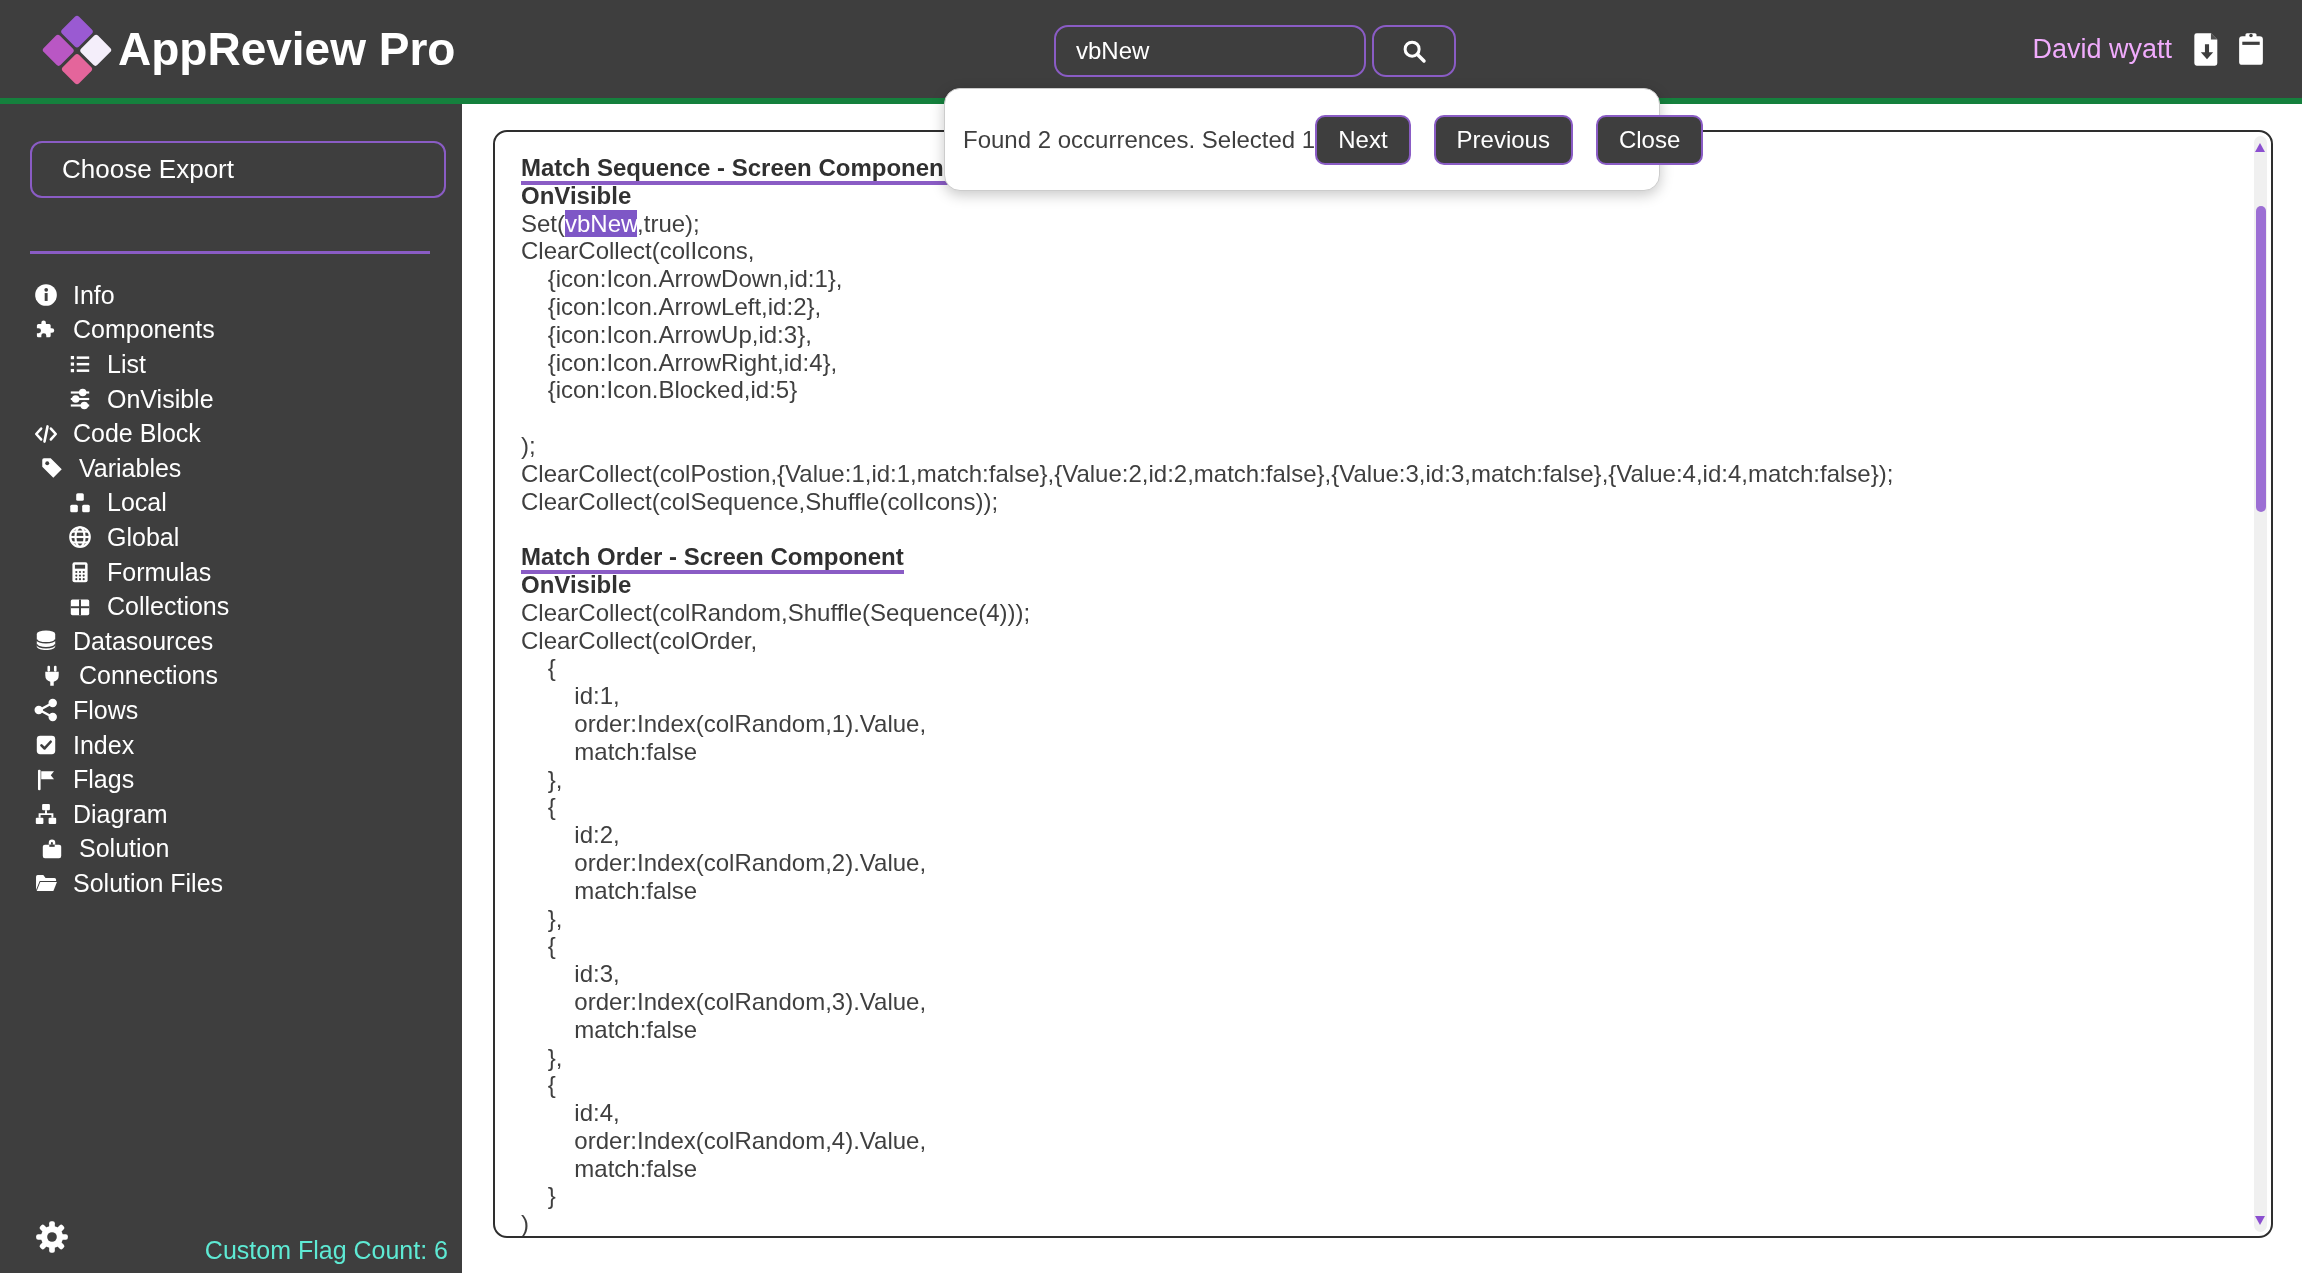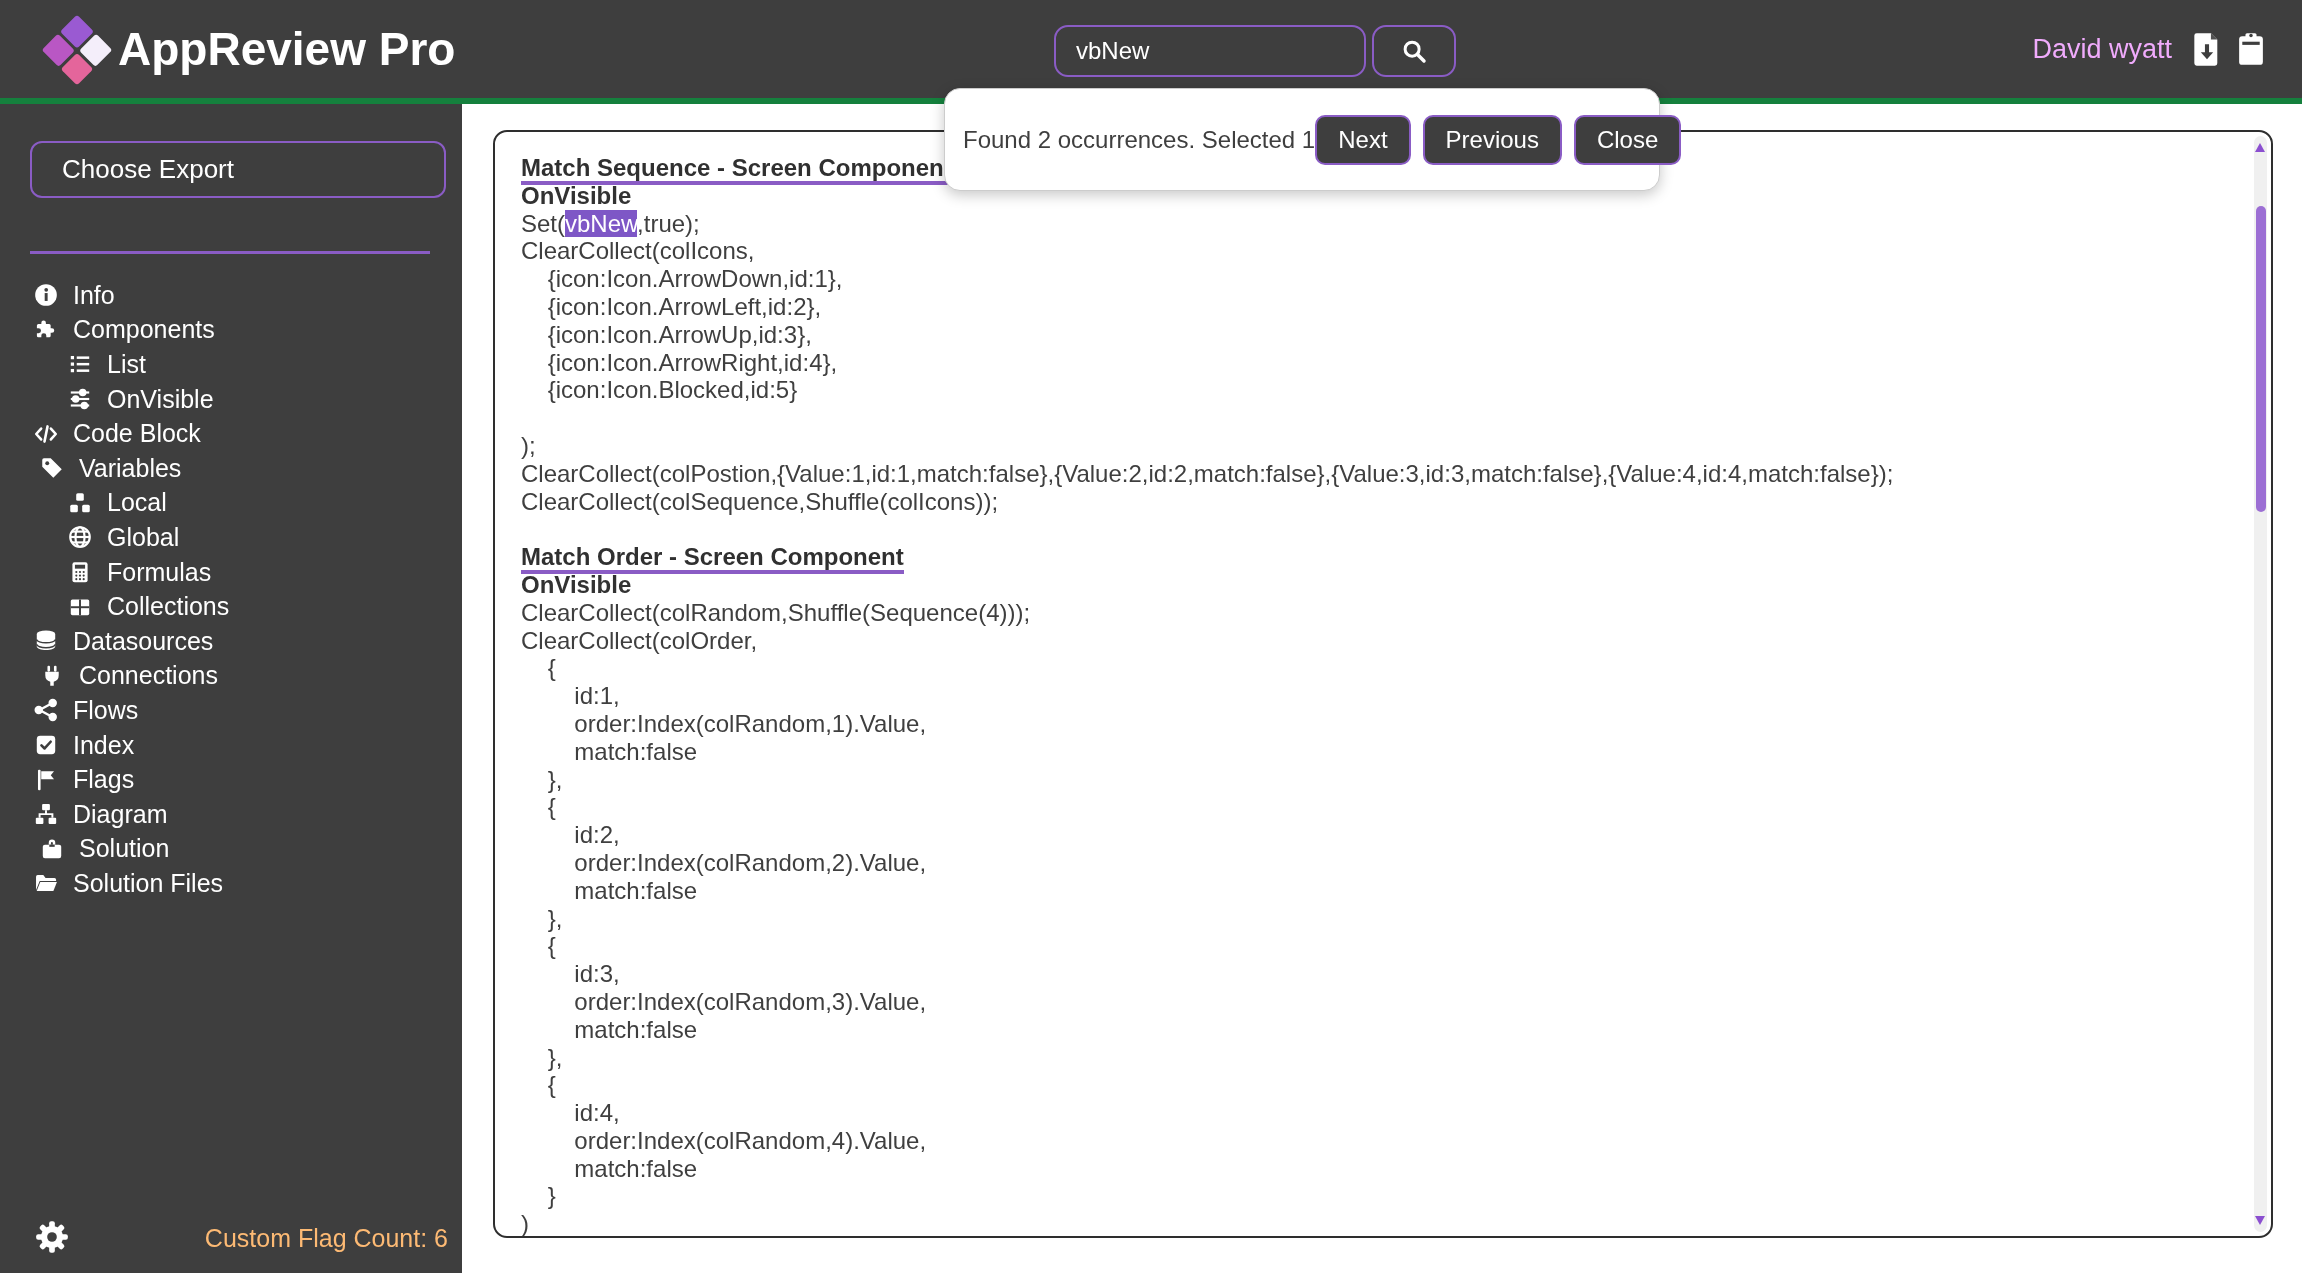--- a/index.html
+++ b/index.html
@@ -40,21 +40,21 @@
   .side-divider { position:absolute; left:30px; top:147px; width:400px; height:3px;
     background:#8a5cc5; }
   .nav { position:absolute; left:0; top:174px; width:100%; }
   .nav-item { height:34.6px; display:flex; align-items:center; color:#fff;
     font-size:25px; cursor:pointer; }
   .nav-item .icn { width:28px; height:27px; display:flex; align-items:center;
     justify-content:center; margin-right:13px; flex:none; }
   .lv0 { padding-left:32px; } .lv05 { padding-left:38px; } .lv1 { padding-left:66px; }
   .gear-btn { position:absolute; left:32px; bottom:16px; width:40px; height:40px;
     cursor:pointer; }
-  .flag-count { position:absolute; right:14px; bottom:20px; color:#fdba74; font-size:25px; }
+  .flag-count { position:absolute; right:14px; bottom:8px; color:#5eead4; font-size:25px; }
 
   
   .panel { position:absolute; left:493px; top:130px; width:1780px; height:1108px;
     border:2px solid #2e2e2e; border-radius:14px; background:#fff; overflow:hidden; }
   .code { position:absolute; left:26px; top:22px; right:34px; bottom:0;
     color:#3f3f3f; font-size:24px; white-space:pre; overflow:hidden; }
   .code-line { height:27.8px; line-height:27.8px; }
   .code-line.b { font-weight:bold; color:#323232; }
   .heading-text { font-weight:bold; color:#303030; display:inline-block;
     border-bottom:4px solid #8a5cc5; padding-bottom:1px; line-height:25px; }
@@ -69,21 +69,21 @@
   .arrow-down { bottom:7px; border-top:9px solid #8b4fd0; }
   .scroll-thumb { position:absolute; left:1.5px; top:70px; width:10px; height:306px;
     background:#9c6fd4; border-radius:6px; }
 
   
   .popup { position:absolute; left:944px; top:88px; width:716px; height:103px;
     background:#fff; border:1px solid #ccc; border-radius:16px; z-index:20;
     box-shadow:0 4px 14px rgba(0,0,0,0.22); display:flex; align-items:center;
     padding:0 24px 0 18px; }
   .popup-msg { font-size:24px; color:#3f3f3f; white-space:nowrap; }
-  .popup-buttons { margin-left:auto; display:flex; gap:12px;justify-content:flex-end; }
+  .popup-buttons { margin-left:auto; display:flex; gap:23px;justify-content:flex-end; }
   .popup-btn { height:50px; padding:0 21px; background:#3e3e3e;
     border:2px solid #8a5cc5; border-radius:10px; color:#fff; font-size:24px;
     cursor:pointer; font-family:"Liberation Sans", sans-serif; }
 </style>
 </head>
 <body>
 
 <div class="top-bar">
   <div class="logo">
     <div class="c1"></div>

